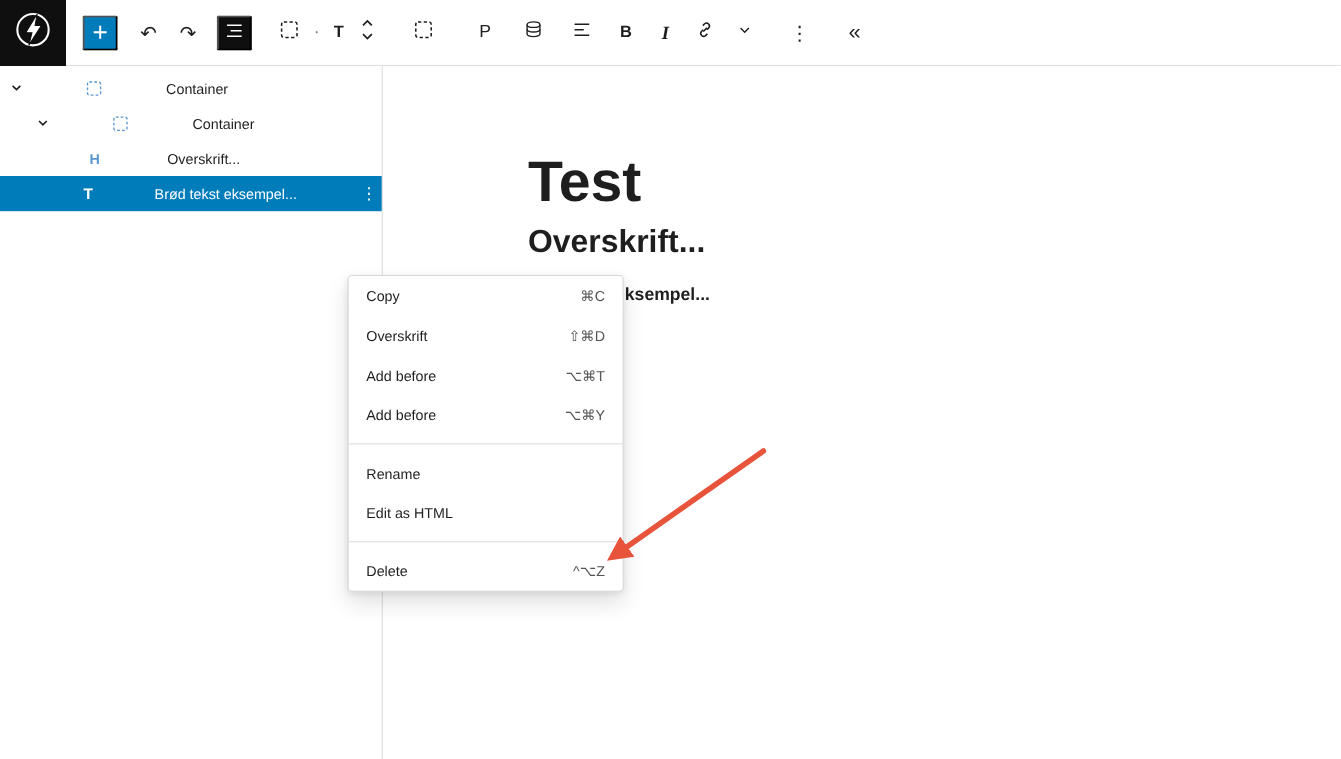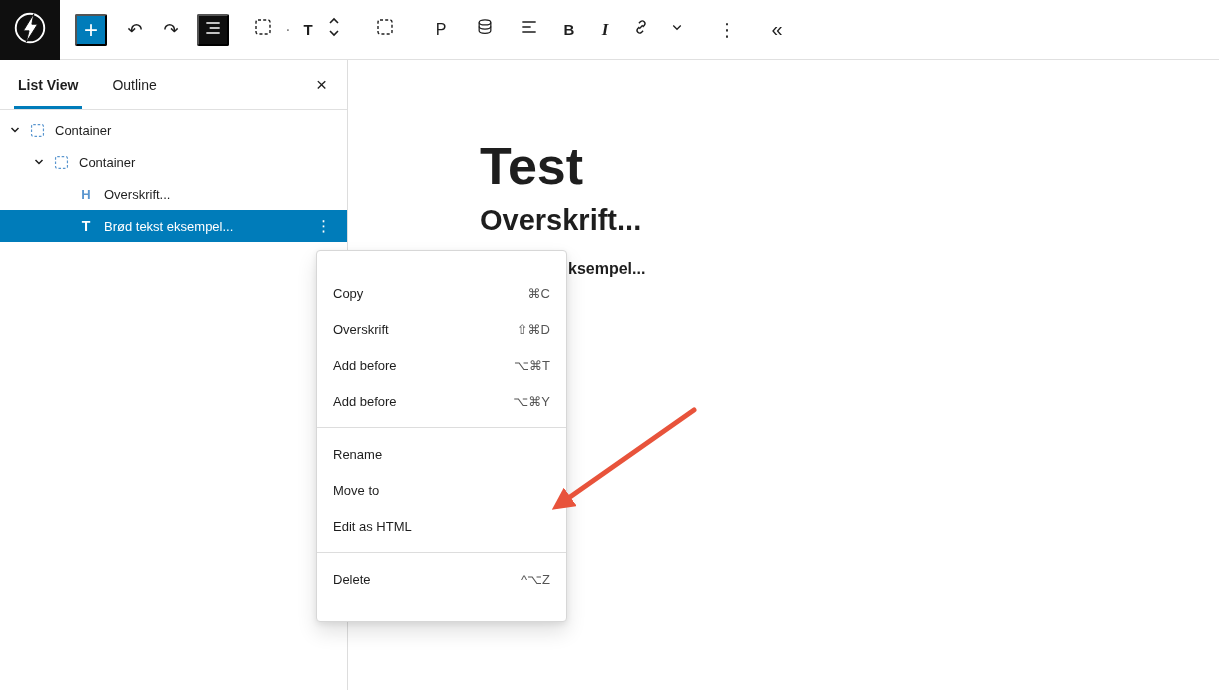--- a/index.html
+++ b/index.html
@@ -59,20 +59,21 @@
   .tab.active { font-weight: 600; box-shadow: inset 0 -3px 0 #007cba; }
   .tab + .tab { margin-left: 26px; }
   .close-btn {
     margin-left: auto; align-self: center; font-size: 19px; line-height: 1;
     cursor: pointer; padding: 4px 6px; color: #1e1e1e; background: none; border: none;
   }
   .tree { padding-top: 4px; }
   .tree-row {
     height: 32px; display: flex; align-items: center; font-size: 13px; cursor: pointer;
     padding-right: 6px;
+    gap: 48px;
   }
   .tree-row .chev { width: 18px; display: flex; justify-content: center; align-items: center; }
   .tree-row .blk-icon { width: 20px; display: flex; justify-content: center; align-items: center; margin-left: 3px; }
   .tree-row .lbl { margin-left: 8px; white-space: nowrap; }
   .indent-0 { padding-left: 6px; }
   .indent-1 { padding-left: 30px; }
   .indent-2 { padding-left: 73px; }
   .tree-row.selected { background: #007cba; color: #fff; }
   .h-glyph { font-weight: 700; font-size: 13px; color: #5a96cf; }
   .t-glyph { font-weight: 700; font-size: 14px; color: #fff; }
@@ -81,21 +82,21 @@
   
   .canvas-title { position: absolute; left: 480px; top: 136px; font-size: 52px; font-weight: 600; cursor: text; }
   .canvas-heading { position: absolute; left: 480px; top: 204px; font-size: 29px; font-weight: 700; cursor: text; }
   .canvas-paragraph { position: absolute; left: 568px; top: 260px; font-size: 16px; cursor: text; font-weight: bold; }
 
   
   .menu {
     position: absolute; left: 316px; top: 250px; width: 251px;
     background: #fff; border: 1px solid #d7d7d7; border-radius: 4px;
     box-shadow: 0 10px 20px rgba(0,0,0,.12), 0 2px 6px rgba(0,0,0,.08);
-    padding: 24px 0; z-index: 10;
+    padding: 0 0; z-index: 10;
   }
   .menu-item {
     height: 36px; display: flex; align-items: center; justify-content: space-between;
     padding: 0 16px; font-size: 13px; cursor: pointer;
   }
   .menu-item .mi-shortcut { color: #555; font-size: 13px; }
   .menu-item.focused {
     margin: 0 7px; padding: 0 9px;
     border: 1.5px solid #007cba; border-radius: 2px;
   }
@@ -220,31 +221,20 @@
     <button class="tbtn ml14">
       <span>⋮</span>
     </button>
 
     <button class="tbtn ml14">
       <span style="font-size:20px;">«</span>
     </button>
   </div>
 
   <div class="sidebar">
-    <div class="sidebar-header">
-      <div class="tab active">
-        <span>List View</span>
-      </div>
-      <div class="tab">
-        <span>Outline</span>
-      </div>
-      <button class="close-btn">
-        <span>×</span>
-      </button>
-    </div>
 
     <div class="tree">
 
       <div class="tree-row indent-0">
         <span class="chev">
           <svg width="12" height="12" viewBox="0 0 12 12">
               <path d="M2.5 4 L6 7.5 L9.5 4" fill="none" stroke="#1e1e1e" stroke-width="1.5"></path>
             </svg>
         </span>
         <span class="blk-icon">
@@ -309,23 +299,20 @@
     </div>
     <div class="menu-item">
       <span>Add before</span>
       <span class="mi-shortcut">⌥⌘Y</span>
     </div>
 
     <div class="menu-divider"></div>
 
     <div class="menu-item">
       <span>Rename</span>
-    </div>
-    <div class="menu-item">
-      <span>Move to</span>
     </div>
     <div class="menu-item">
       <span>Edit as HTML</span>
     </div>
 
     <div class="menu-divider"></div>
 
     <div class="menu-item">
       <span>Delete</span>
       <span class="mi-shortcut">^⌥Z</span>

